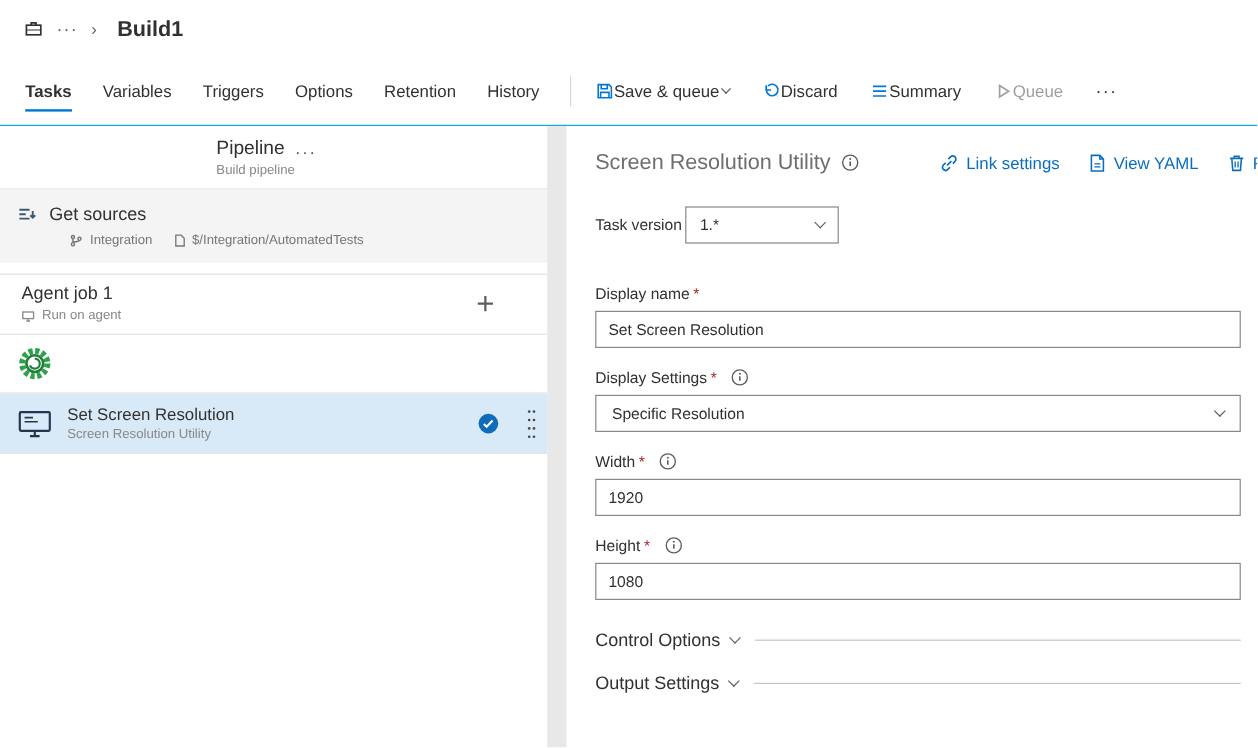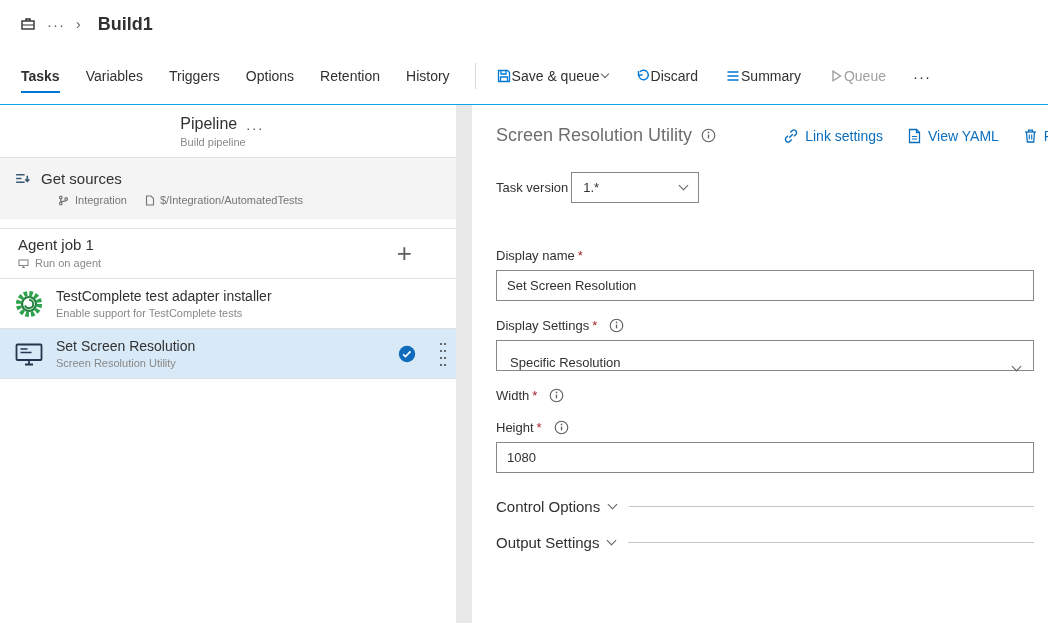--- a/index.html
+++ b/index.html
@@ -54,27 +54,27 @@
   .task-grip { margin-left:10px; display:flex; cursor:grab; }
 
   
   .detail-head { width:600px; display:flex; align-items:center; justify-content:space-between; }
   .detail-title-wrap { display:flex; align-items:center; gap:9px; }
   .detail-title { font-size:18px; color:#6e6e6e; white-space:nowrap; }
   .actions { display:flex; align-items:center; gap:24px; }
   .action { display:flex; align-items:center; gap:6px; color:#0a6ebd; font-size:14px; white-space:nowrap; cursor:pointer; }
   .task-version { margin-top:26px; display:flex; align-items:center; gap:3px; font-size:13px; color:#323130; }
   .dropdown-sm { width:128px; height:31px; border:1px solid #8a8886; background:#fff; display:flex; align-items:center; justify-content:space-between; padding:0 11px; font-size:13px; cursor:pointer; }
-  .fields { margin-top:45px; width:538px; }
+  .fields { margin-top:34px; width:538px; }
   .field { margin-bottom:17px; }
   .field-label { display:flex; align-items:center; font-size:13px; color:#323130; margin-bottom:7px; }
   .req { color:#a4262c; margin-left:3px; }
   .label-info { margin-left:12px; display:flex; }
   .text-input { width:100%; height:31px; border:1px solid #8a8886; padding:0 10px; font-size:13px; font-family:inherit; color:#323130; background:#fff; }
-  .select-box { width:100%; height:31px; border:1px solid #8a8886; background:#fff; display:flex; align-items:flex-end; justify-content:space-between; padding:0 13px; font-size:13px; color:#323130; cursor:pointer; }
+  .select-box { width:100%; height:31px; border:1px solid #8a8886; background:#fff; display:flex; align-items:center; justify-content:space-between; padding:0 13px; font-size:13px; color:#323130; cursor:pointer; }
   .section { display:flex; align-items:center; margin-top:25px; width:538px; }
   .section:last-child { margin-top:19px; }
   .section-title { font-size:15px; color:#323130; display:flex; align-items:center; gap:9px; cursor:pointer; white-space:nowrap; }
   .section-rule { flex:1; height:1px; background:#c8c6c4; margin-left:13px; }
   .ico { display:flex; flex:none; }
 </style>
 </head>
 <body>
 
 <div class="app">
@@ -202,24 +202,20 @@
       </div>
 
       <div class="task-item">
         <span class="ico">
           <svg width="30" height="30" viewBox="0 0 30 30">
             <circle cx="15" cy="15" r="10.5" fill="none" stroke="#2ca24c" stroke-width="5" stroke-dasharray="3.4 2.1"></circle>
             <circle cx="15" cy="15" r="7" fill="#fff" stroke="#20803a" stroke-width="2.2"></circle>
             <path d="M15 10.8a4.2 4.2 0 1 1-4 5.6" fill="none" stroke="#20803a" stroke-width="1.8"></path>
           </svg>
         </span>
-        <span class="task-text">
-          <span class="task-title">TestComplete test adapter installer</span>
-          <span class="task-sub">Enable support for TestComplete tests</span>
-        </span>
       </div>
 
       <div class="task-item selected">
         <span class="ico">
           <svg width="30" height="30" viewBox="0 0 30 30" fill="none" stroke="#24364d" stroke-width="1.8">
             <rect x="2.5" y="5.5" width="25" height="15.5" rx="1"></rect>
             <path d="M11 25.5h8M15 21.5v4"></path>
             <path d="M6.5 10h7M6.5 13.5h11" stroke-width="1.3"></path>
           </svg>
         </span>
@@ -337,20 +333,21 @@
             <span>Width</span>
             <span class="req">*</span>
             <span class="label-info ico">
               <svg width="15" height="15" viewBox="0 0 16 16" fill="none">
                 <circle cx="8" cy="8" r="6.7" stroke="#605e5c" stroke-width="1.2"></circle>
                 <path d="M8 7v4" stroke="#605e5c" stroke-width="1.4"></path>
                   <circle cx="8" cy="4.7" r=".9" fill="#605e5c"></circle>
               </svg>
             </span>
           </div>
+          <input class="text-input" type="text" value="1920" style="">
         </div>
 
         <div class="field">
           <div class="field-label">
             <span>Height</span>
             <span class="req">*</span>
             <span class="label-info ico">
               <svg width="15" height="15" viewBox="0 0 16 16" fill="none">
                 <circle cx="8" cy="8" r="6.7" stroke="#605e5c" stroke-width="1.2"></circle>
                 <path d="M8 7v4" stroke="#605e5c" stroke-width="1.4"></path>

